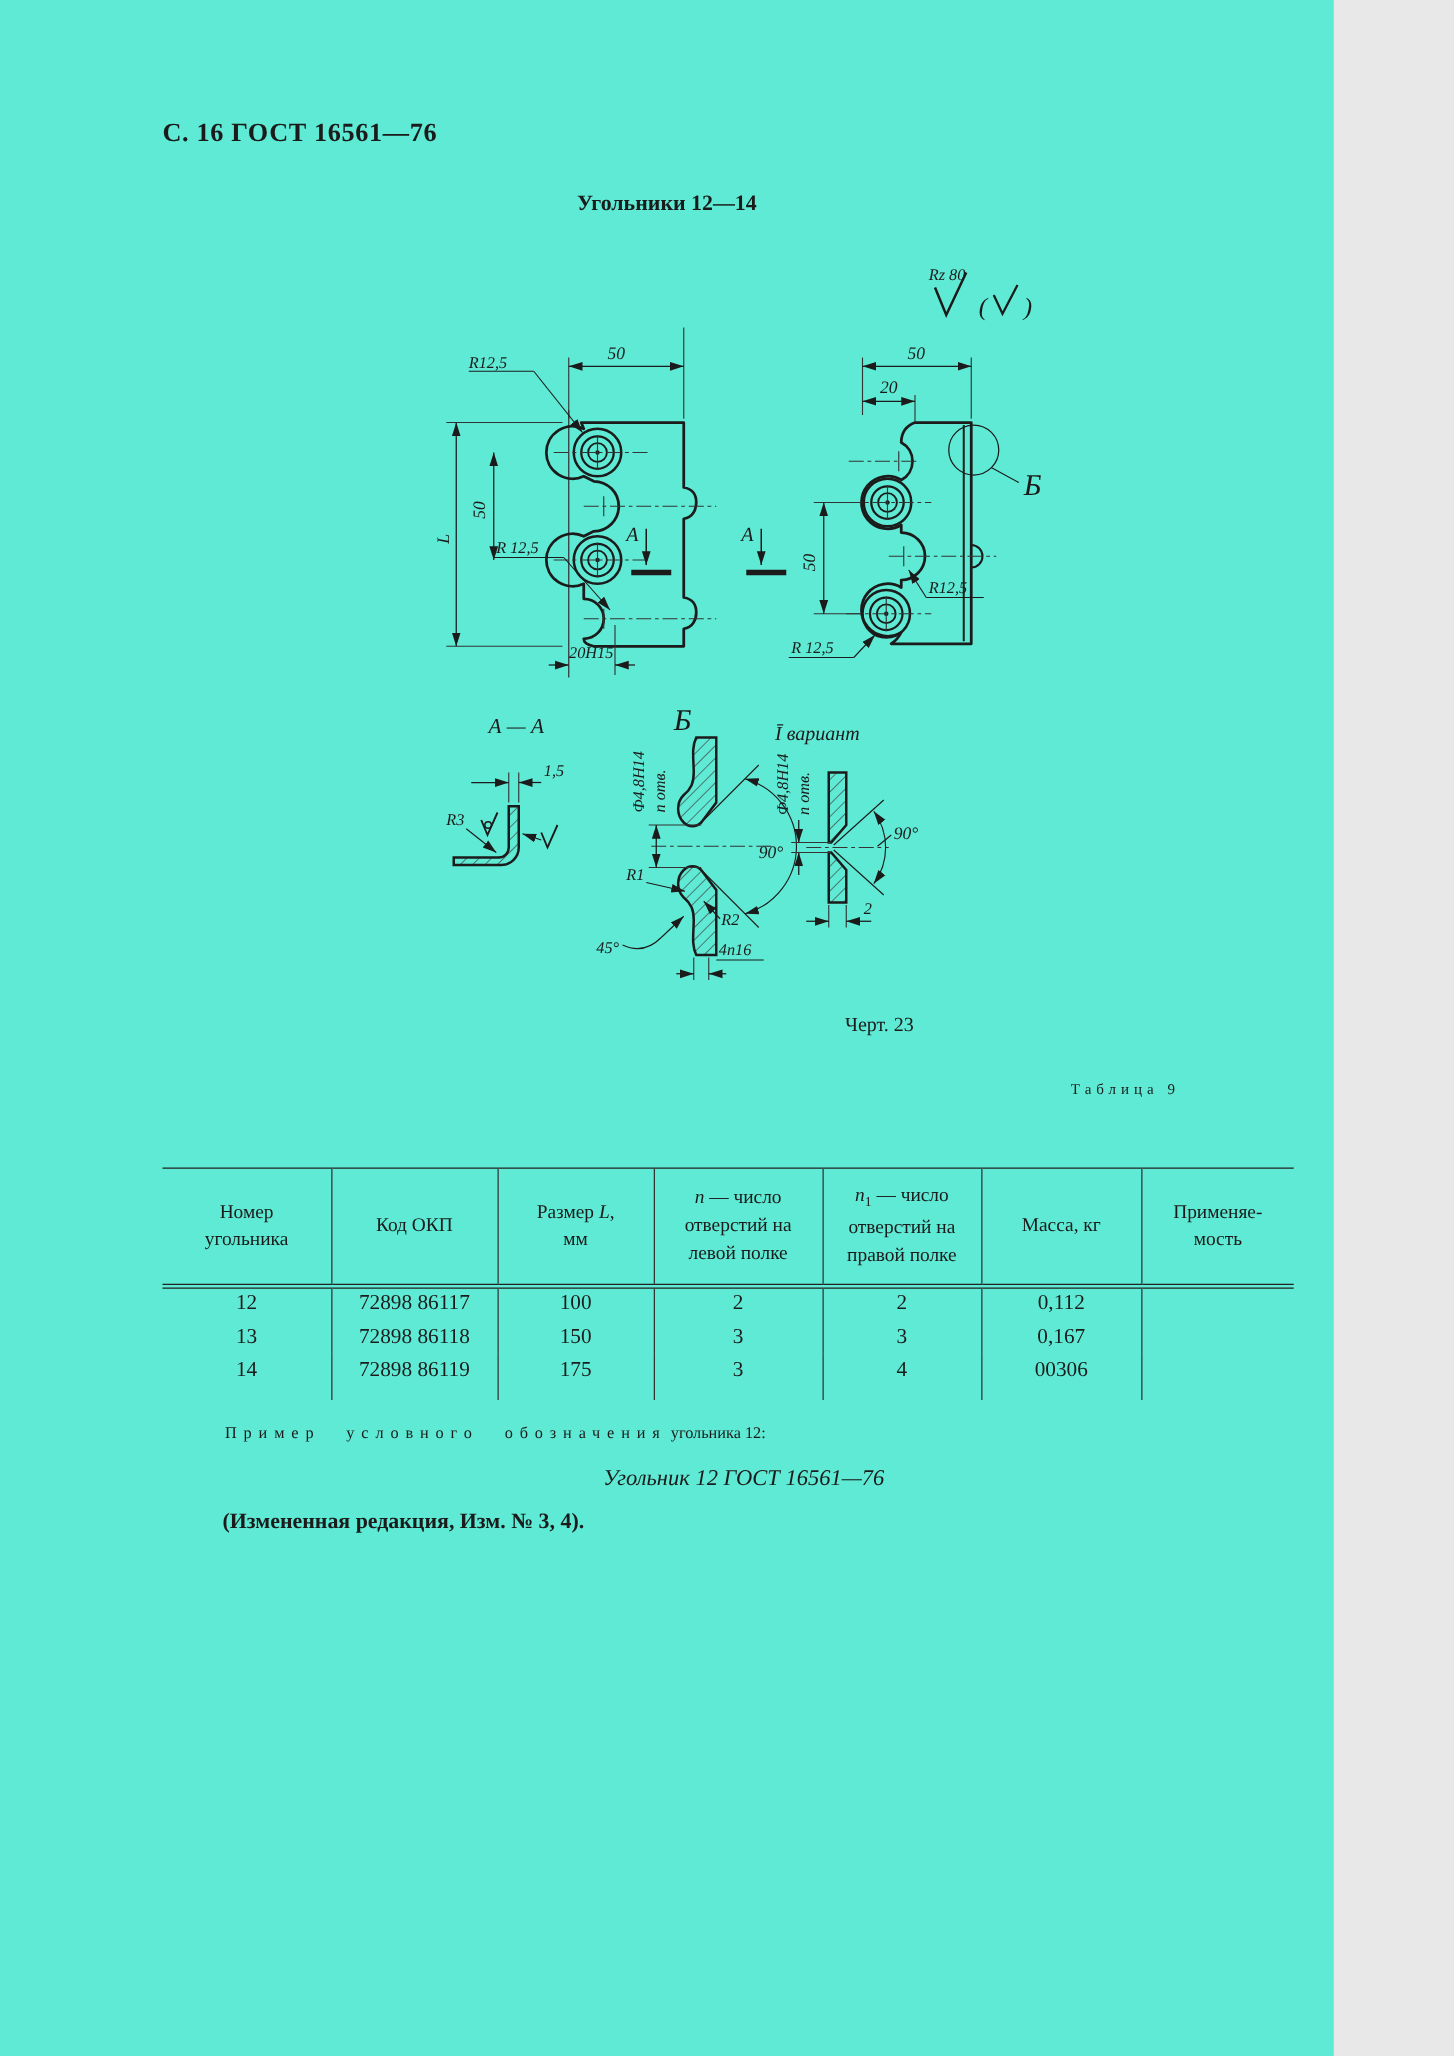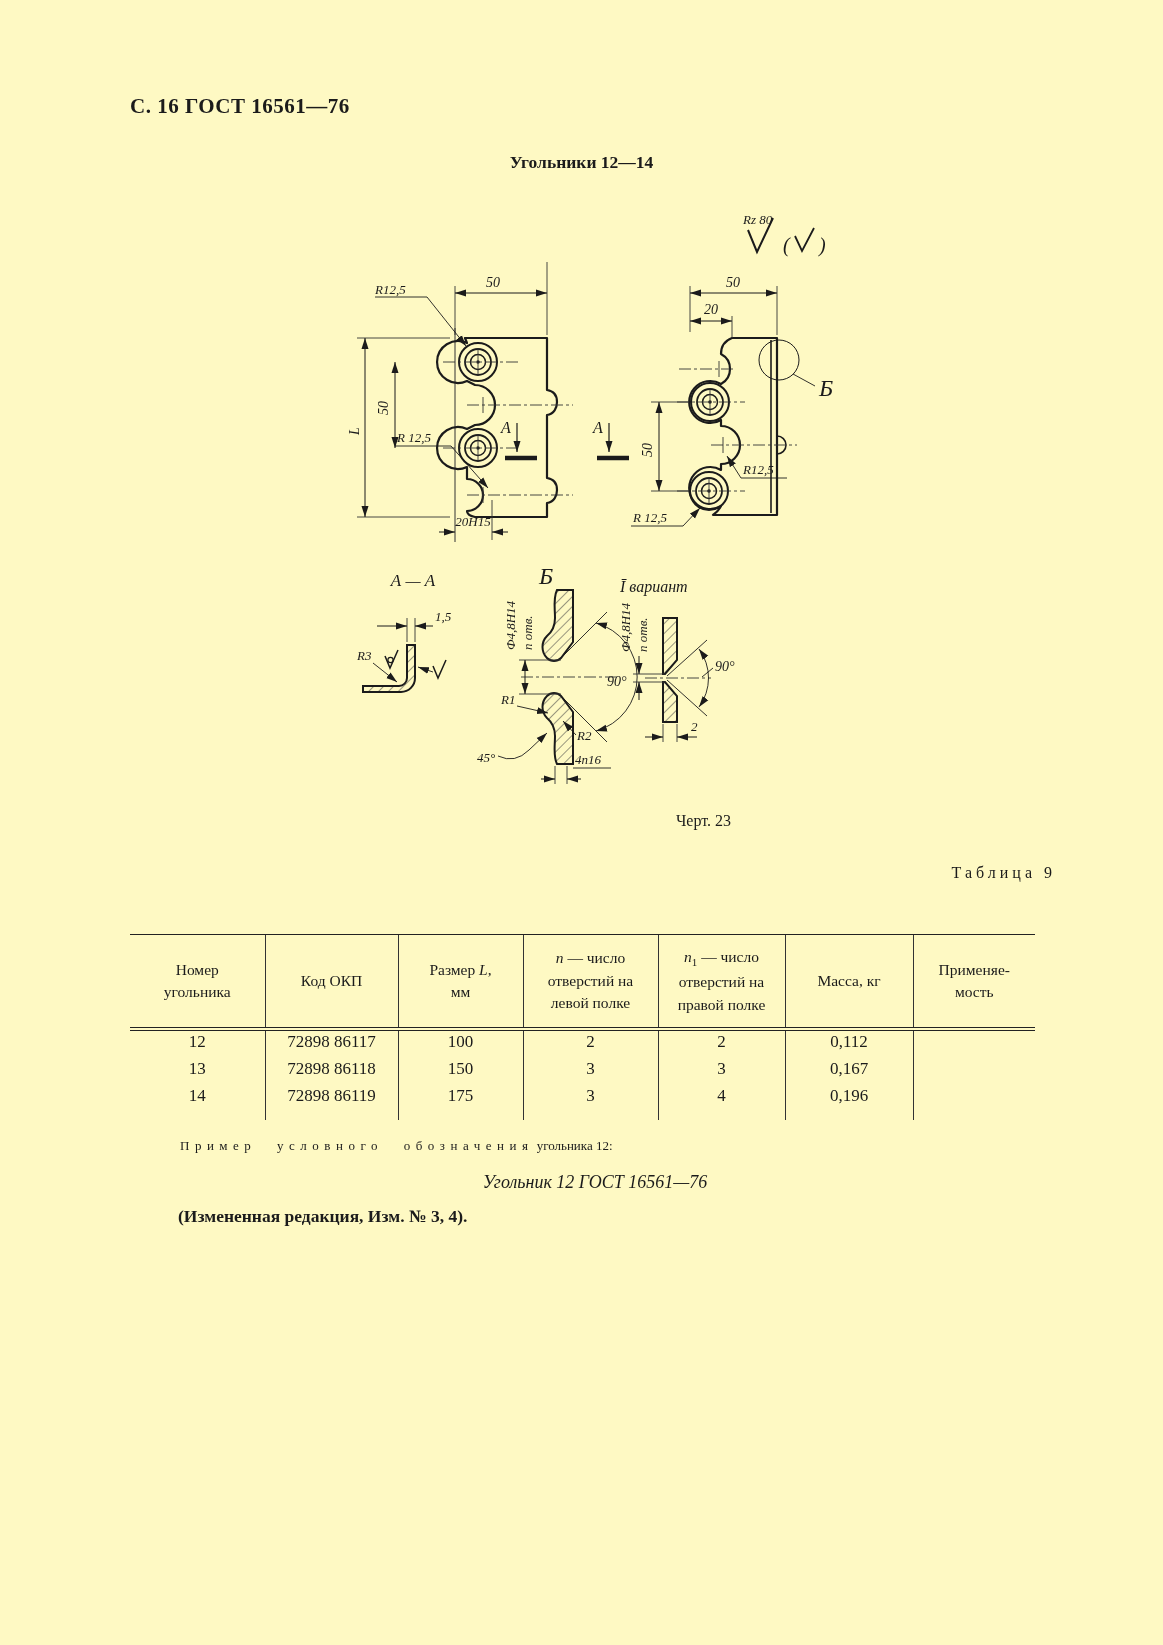--- a/index.html
+++ b/index.html
@@ -1,22 +1,22 @@
 <!DOCTYPE html>
 <html><head>
 <meta charset="utf-8">
 <style>
   html,body{margin:0;padding:0;background:#e8e8e8;}
-  .page{position:relative;width:1163px;height:1645px;background:#fef9c3;color:#1b1b1b;
+  .page{position:relative;width:1067px;height:1645px;background:#5eead4;color:#1b1b1b;
         font-family:"Liberation Serif", serif;overflow:hidden;}
   .page-header{position:absolute;left:130px;top:94px;font-size:21px;font-weight:bold;letter-spacing:.5px;}
   .doc-title{position:absolute;left:0;right:0;top:152px;text-align:center;font-size:17.5px;font-weight:bold;}
   .drawing-wrap{position:absolute;left:315px;top:190px;width:640px;height:660px;}
   .caption{position:absolute;left:431px;top:812px;width:300px;text-align:right;font-size:16px;}
-  .table-label{position:absolute;right:107px;top:864px;font-size:16px;letter-spacing:4px;}
+  .table-label{position:absolute;right:123px;top:864px;font-size:12px;letter-spacing:4px;}
   .gost-table{position:absolute;left:130px;top:934px;width:905px;border-collapse:collapse;
               font-size:15.5px;table-layout:fixed;}
   .gost-table th{border-top:1.6px solid #222;border-bottom:4px double #222;
                  font-weight:normal;vertical-align:middle;padding:10px 6px;line-height:1.45;height:72px;}
   .gost-table th + th, .gost-table td + td{border-left:1px solid #333;}
   .gost-table td{text-align:center;font-size:17px;padding:2px 4px;line-height:1.35;}
   .gost-table tr.first td{padding-top:0;}
   .gost-table tr.last td{padding-bottom:12px;}
   .var{font-style:italic;}
   sub.idx{font-size:11px;}
@@ -314,21 +314,21 @@
         <td>3</td>
         <td>0,167</td>
         <td></td>
       </tr>
       <tr class="last">
         <td>14</td>
         <td>72898 86119</td>
         <td>175</td>
         <td>3</td>
         <td>4</td>
-        <td>0,196</td>
+        <td>00306</td>
         <td></td>
       </tr>
     </tbody>
   </table>
 
   <div class="example-line">
     <span class="spaced">Пример условного обозначения</span>
     <span>угольника 12:</span>
   </div>
   <div class="designation">Угольник 12 ГОСТ 16561—76</div>

